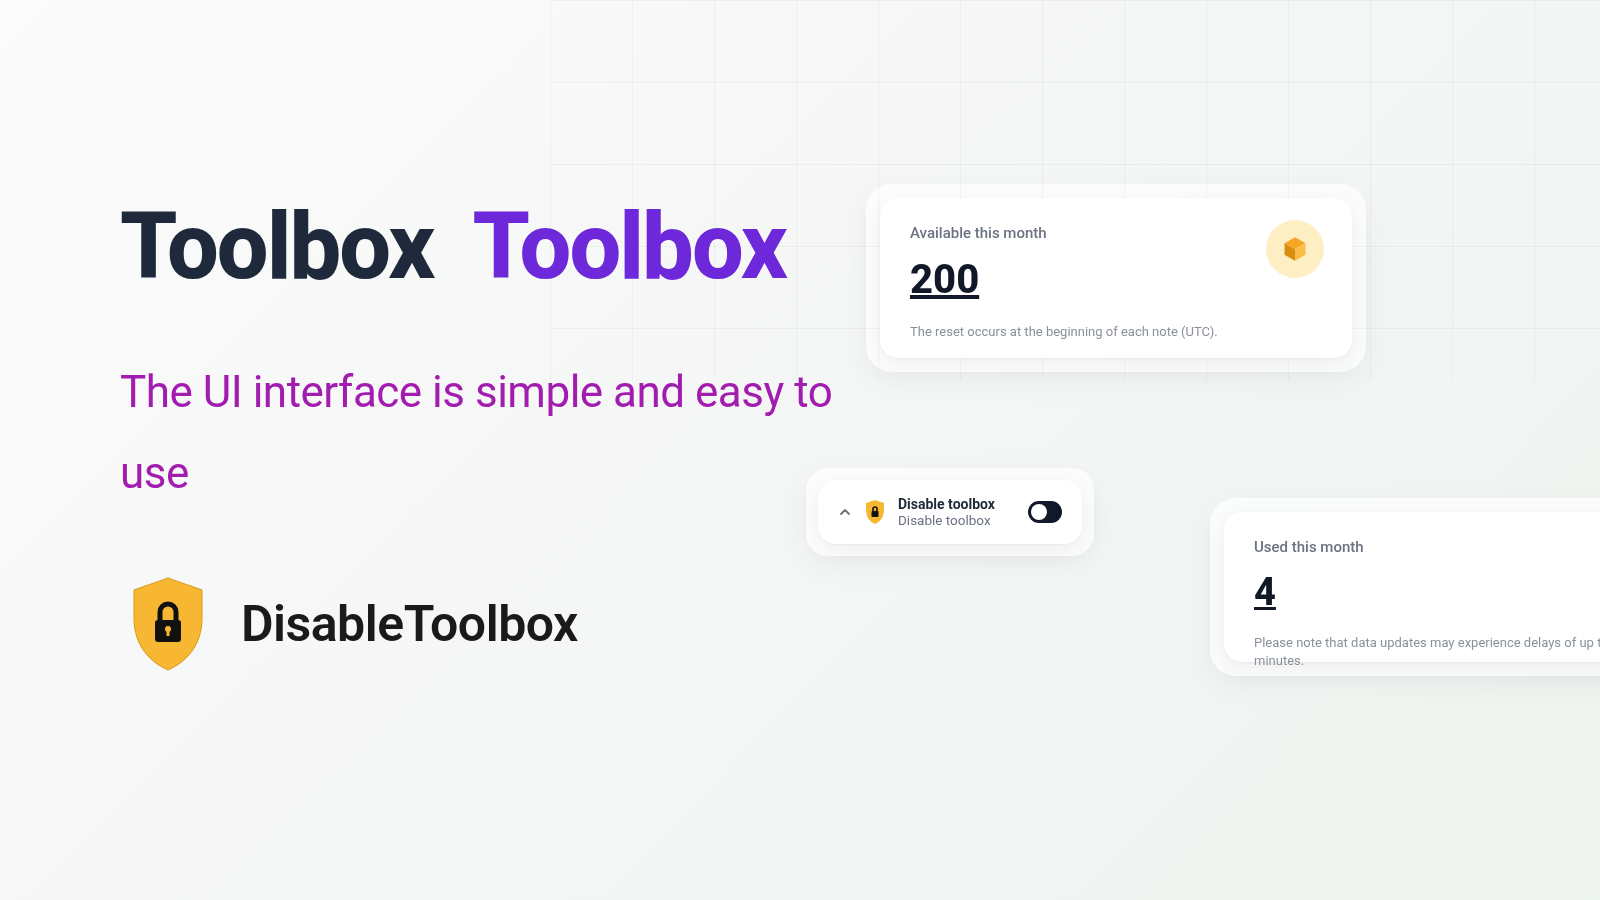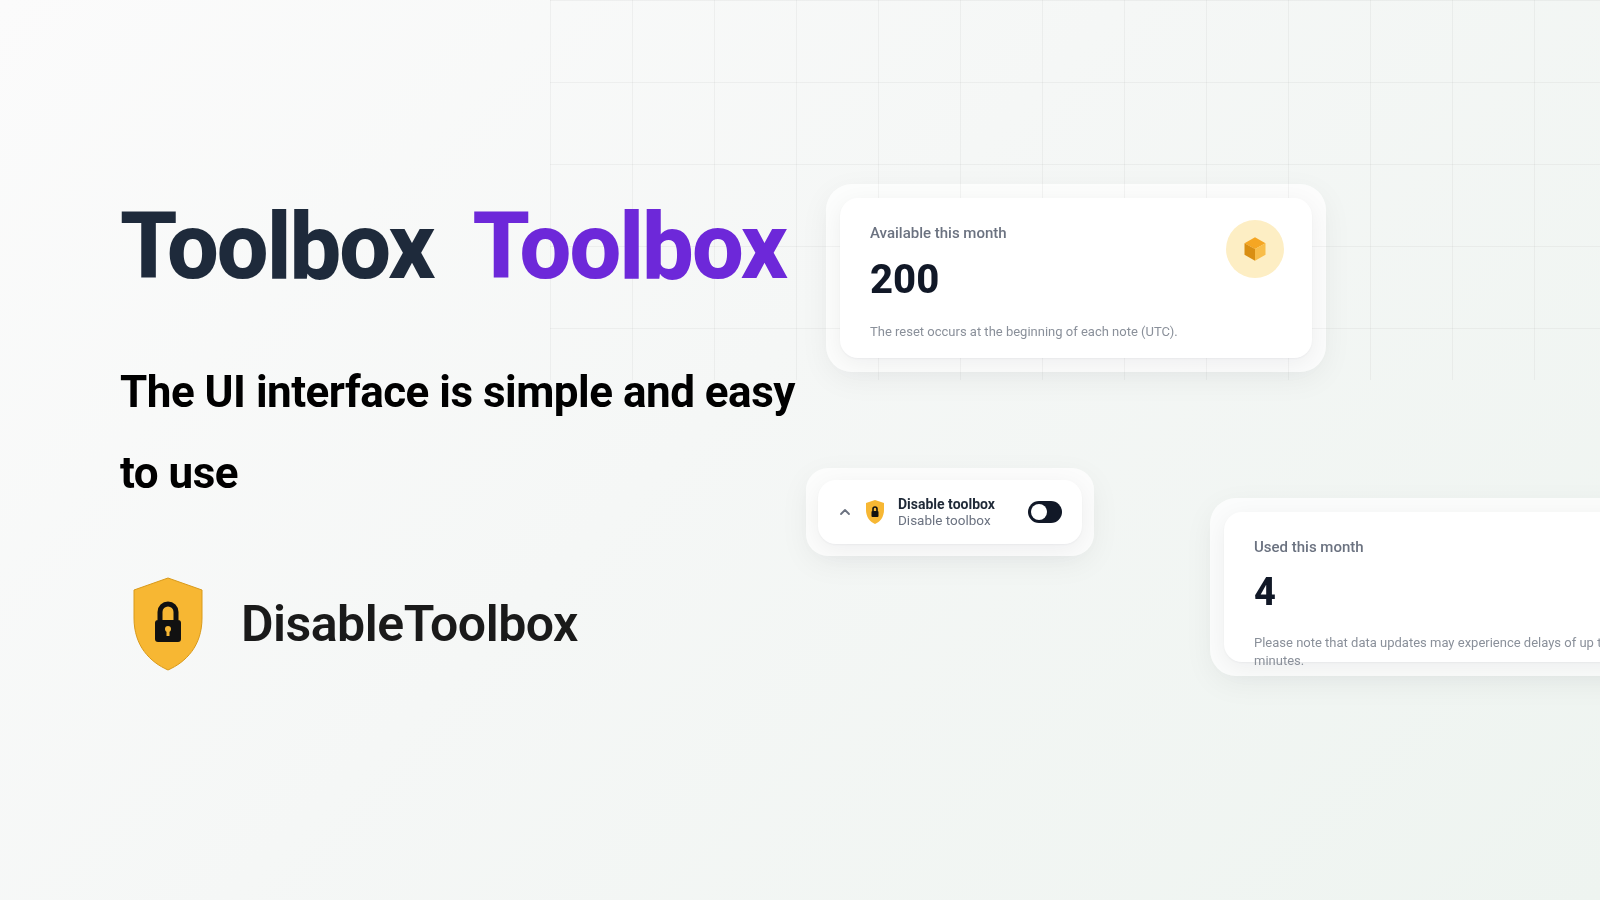--- a/index.html
+++ b/index.html
@@ -34,23 +34,23 @@
     font-size: 92px;
     font-weight: 800;
     letter-spacing: -2px;
     line-height: 1.02;
     color: #1e2a3b;
   }
   .hero-title .accent { color: #6d28d9; }
   .hero-sub {
     margin-top: 58px;
     font-size: 44px;
-    font-weight: 700;
+    font-weight: 400;
     line-height: 1.85;
-    color: #000000;
+    color: #a21caf;
     letter-spacing: -0.5px;
   }
 
   .brand {
     position: absolute;
     left: 128px;
     top: 576px;
     display: flex;
     align-items: center;
     gap: 33px;
@@ -86,30 +86,31 @@
     font-size: 15px;
     color: #6b7280;
     font-weight: 500;
     margin-bottom: 14px;
   }
   .card .big-number {
     font-size: 40px;
     font-weight: 800;
     color: #111827;
     margin-bottom: 20px;
+    text-decoration: underline;
   }
   .card .note {
     font-size: 13px;
     color: #8a909a;
     line-height: 1.4;
   }
 
   
   .card-available {
-    left: 840px; top: 198px;
+    left: 880px; top: 198px;
     width: 472px; height: 160px;
   }
   .cube-badge {
     position: absolute;
     right: 28px; top: 22px;
     width: 58px; height: 58px;
     border-radius: 50%;
     background: #fdeec4;
     display: flex; align-items: center; justify-content: center;
   }

